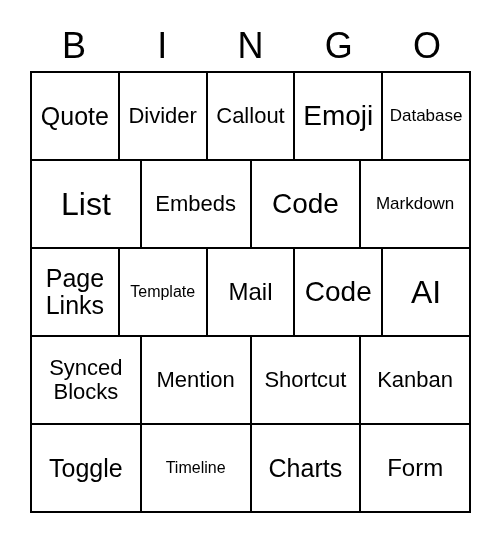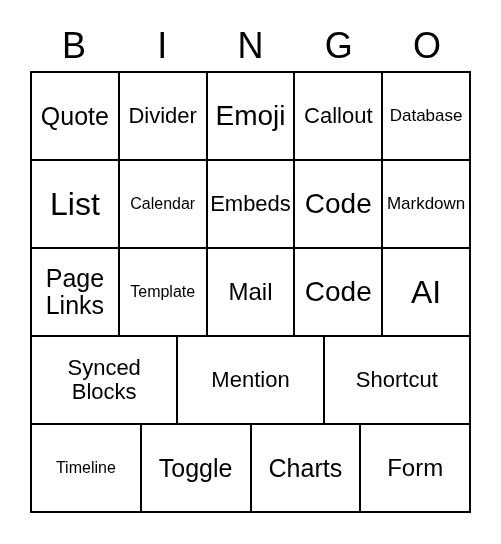--- a/index.html
+++ b/index.html
@@ -131,36 +131,33 @@
   <div class="grid">
 
     <div class="grid-row">
       <div class="cell">
         <span class="cell-text fs-md">Quote</span>
       </div>
       <div class="cell">
         <span class="cell-text fs-sm">Divider</span>
       </div>
       <div class="cell">
+        <span class="cell-text fs-sm">Callout</span>
+      </div>
+      <div class="cell">
         <span class="cell-text fs-lg">Emoji</span>
       </div>
       <div class="cell">
-        <span class="cell-text fs-sm">Callout</span>
-      </div>
-      <div class="cell">
         <span class="cell-text fs-tiny">Database</span>
       </div>
     </div>
 
     <div class="grid-row">
       <div class="cell">
         <span class="cell-text fs-xxl">List</span>
-      </div>
-      <div class="cell">
-        <span class="cell-text fs-xxs">Calendar</span>
       </div>
       <div class="cell">
         <span class="cell-text fs-sm">Embeds</span>
       </div>
       <div class="cell">
         <span class="cell-text fs-lg">Code</span>
       </div>
       <div class="cell">
         <span class="cell-text fs-tiny">Markdown</span>
       </div>
@@ -189,28 +186,31 @@
       <div class="cell">
         <span class="cell-text fs-xs">Synced
 Blocks</span>
       </div>
       <div class="cell">
         <span class="cell-text fs-sm">Mention</span>
       </div>
       <div class="cell">
         <span class="cell-text fs-xs">Shortcut</span>
       </div>
-    </div>
-
-    <div class="grid-row">
+      <div class="cell">
+        <span class="cell-text fs-sm">Kanban</span>
+      </div>
+    </div>
+
+    <div class="grid-row">
+      <div class="cell">
+        <span class="cell-text fs-md">Toggle</span>
+      </div>
       <div class="cell">
         <span class="cell-text fs-xxs">Timeline</span>
-      </div>
-      <div class="cell">
-        <span class="cell-text fs-md">Toggle</span>
       </div>
       <div class="cell">
         <span class="cell-text fs-md">Charts</span>
       </div>
       <div class="cell">
         <span class="cell-text fs-xl">Form</span>
       </div>
     </div>
 
   </div>

